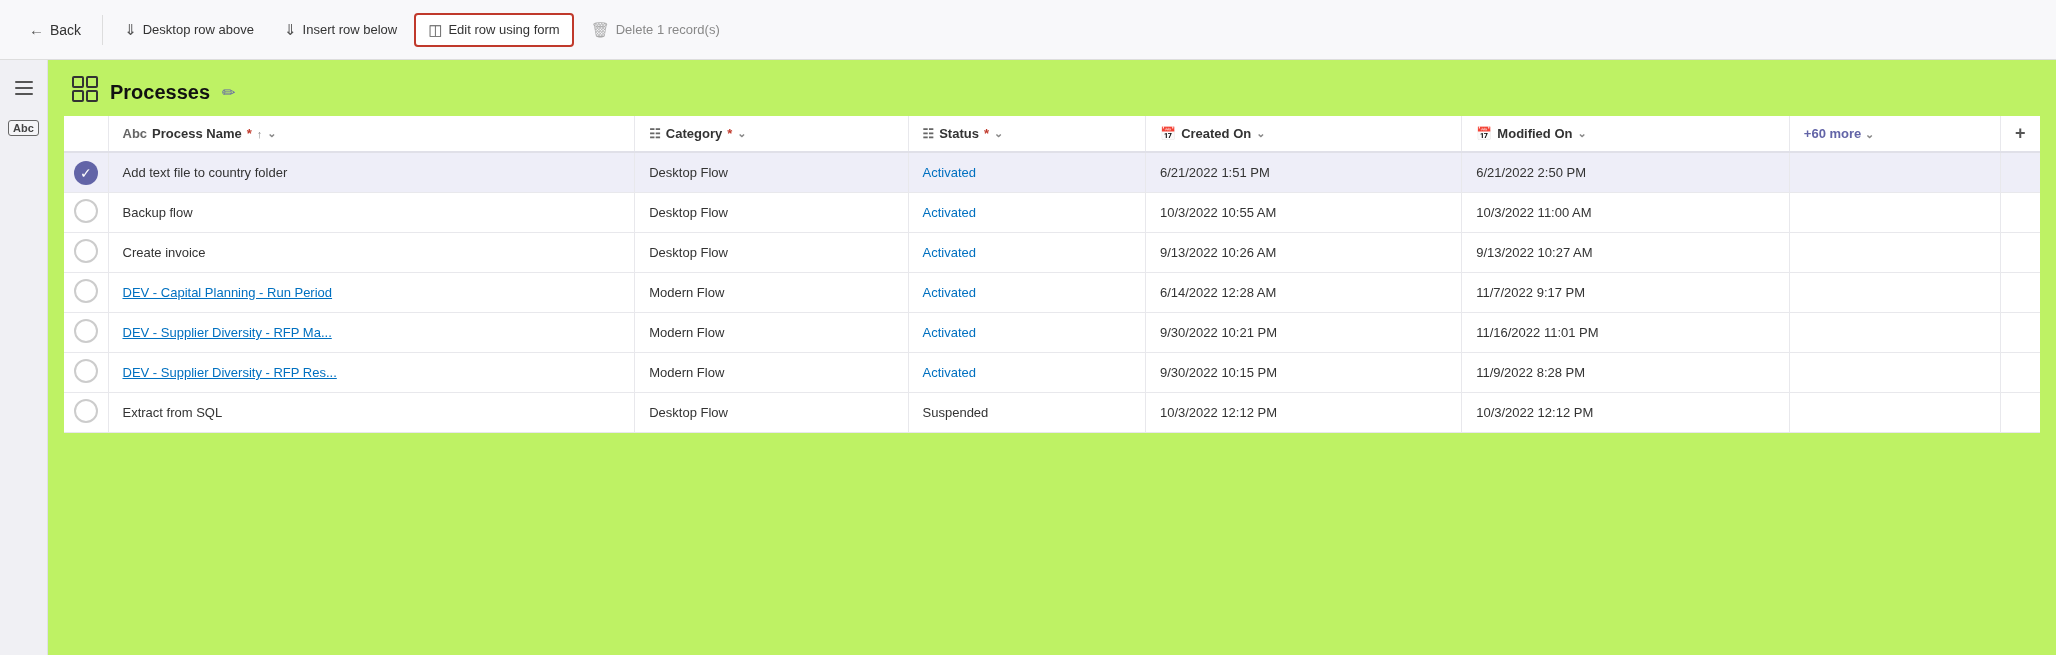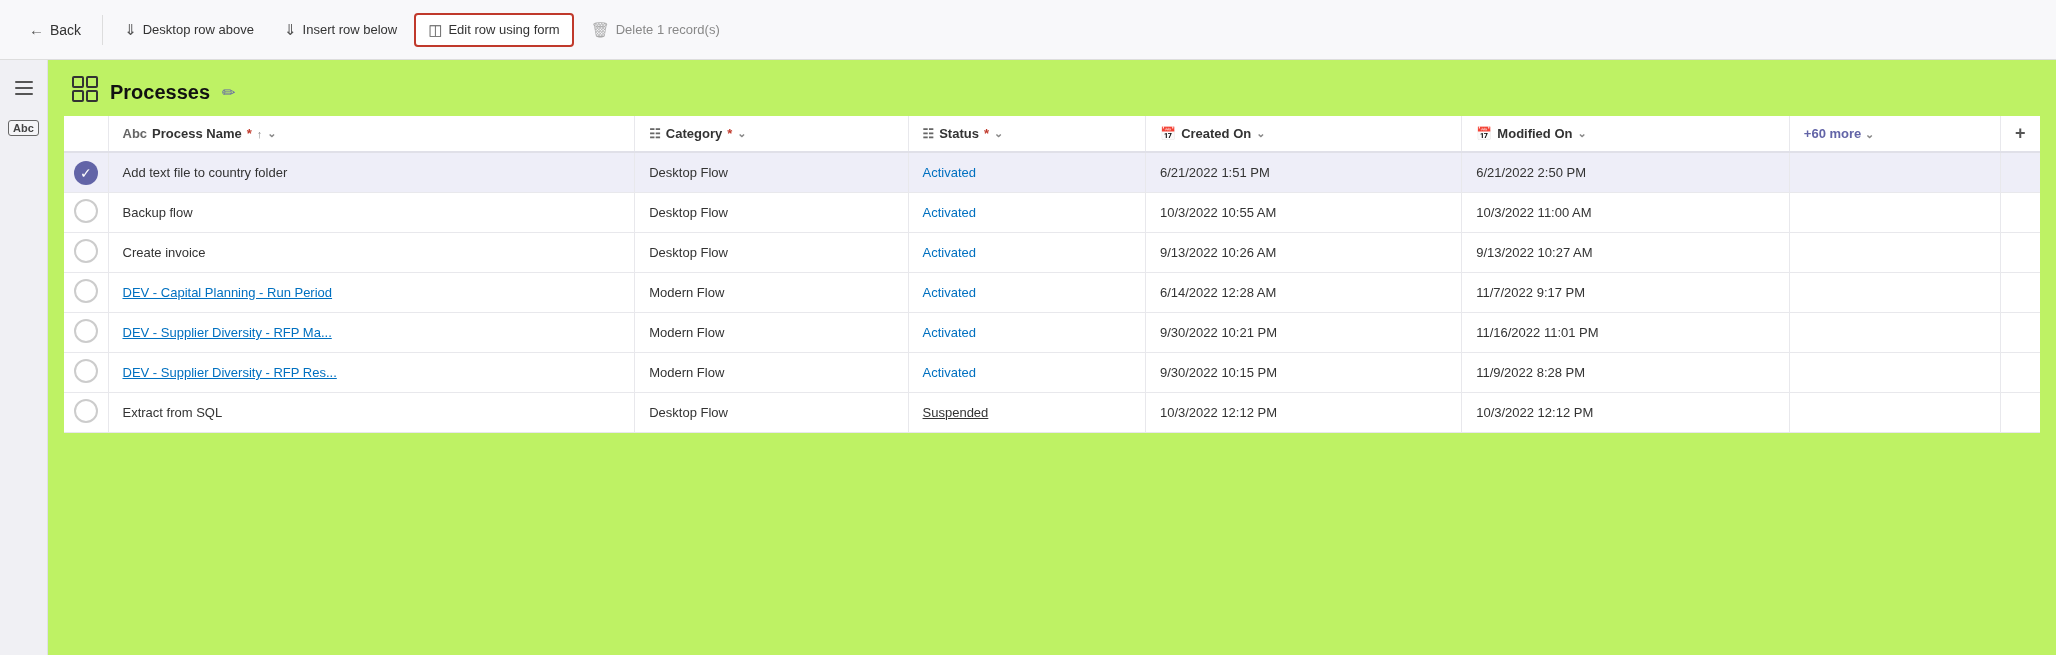--- a/index.html
+++ b/index.html
@@ -219,21 +219,21 @@
     }
     .unchecked-circle {
       width: 24px;
       height: 24px;
       border-radius: 50%;
       border: 2px solid #ccc;
       display: inline-block;
     }
 
     .status-activated { color: #0070c0; }
-    .status-suspended { color: #333; text-decoration: underline; }
+    .status-suspended { color: #333; }
 
     .link-text { color: #0070c0; cursor: pointer; text-decoration: underline; }
 
     
     .abc-tag {
       font-size: 11px;
       font-weight: 700;
       color: #444;
       border: 1.5px solid #666;
       border-radius: 3px;

